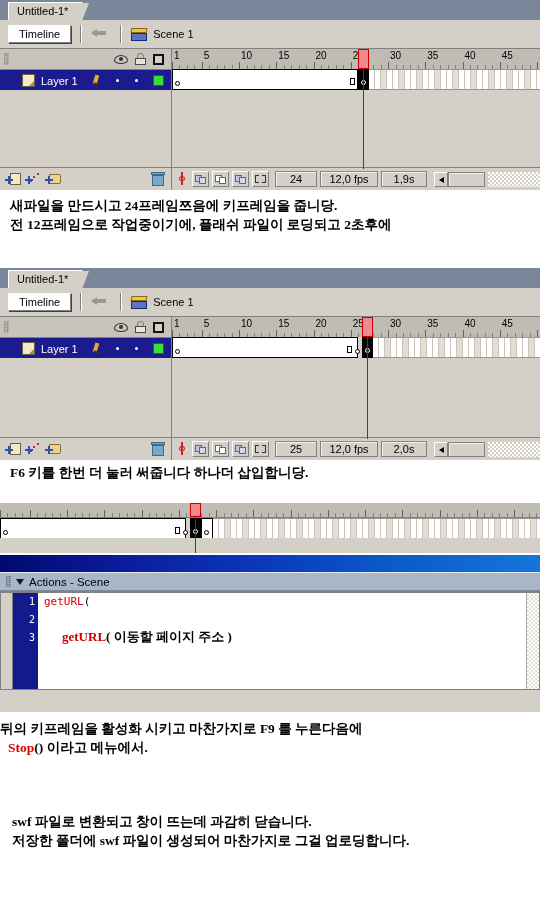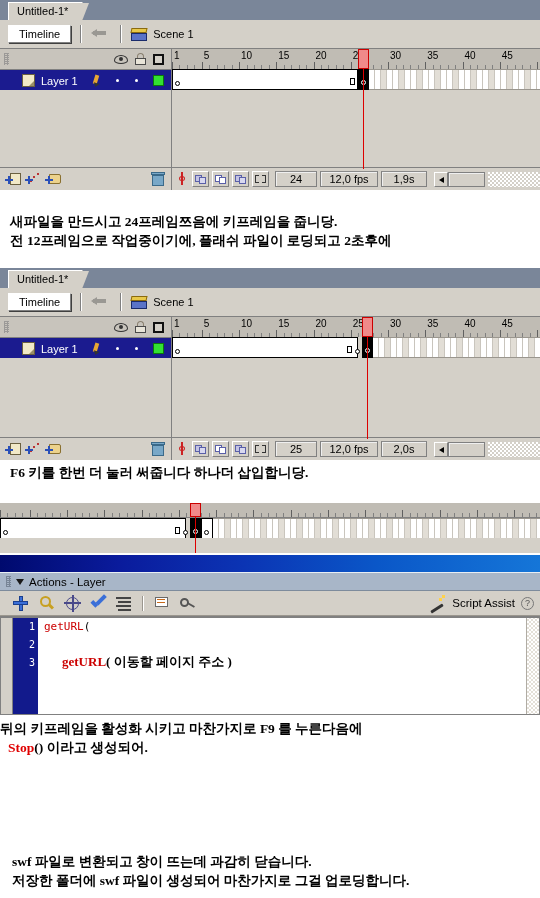--- a/index.html
+++ b/index.html
@@ -359,21 +359,21 @@
           <div class="hscroll">
             <div class="hs-btn"></div>
             <div class="hs-track"></div>
           </div>
           <div class="hs-pad"></div>
         </div>
       </div>
     </div>
   </div>
 
-  <div class="caption" style="top:212px;">
+  <div class="caption" style="top:196px;">
     <div class="ln" style="margin-left:10px;">새파일을 만드시고 24프레임쯔음에 키프레임을 줍니당.</div>
     <div class="ln" style="margin-left:10px;">전 12프레임으로 작업중이기에, 플래쉬 파일이 로딩되고 2초후에</div>
   </div>
 
   <div class="flash-panel" style="top:268px;height:192px;">
     <div class="titlebar">
       <div class="doc-tab">Untitled-1*</div>
     </div>
     <div class="toolstrip">
       <div class="tl-button">Timeline</div>
@@ -642,38 +642,21 @@
     <div class="playhead-head" style="left:190px;top:0;height:14px;"></div>
     <div class="playhead-line" style="left:195px;top:14px;height:36px;"></div>
     <div style="position:absolute;left:0;right:0;bottom:0;height:15px;background:#d4d0c8;"></div>
   </div>
 
   <div class="gradbar" style="top:555px;"></div>
   <div class="actions-panel" style="top:572px;height:140px;">
     <div class="actions-title">
       <div class="ag"></div>
       <div class="tri"></div>
-      <span>Actions - Layer</span>
-    </div>
-    <div class="actions-tools">
-      <div class="tb ic-plus"></div>
-      <div class="tb ic-find"></div>
-      <div class="tb ic-target">
-          <i></i>
-        </div>
-      <div class="tb ic-check"></div>
-      <div class="tb ic-lines"></div>
-      <div class="tb-sep"></div>
-      <div class="tb ic-note"></div>
-      <div class="tb ic-pin"></div>
-      <div class="sa-wrap">
-        <div class="wand"></div>
-        <div class="sa-label">Script Assist</div>
-        <div class="helpic">?</div>
-      </div>
+      <span>Actions - Scene</span>
     </div>
     <div class="code-area" style="height:98px;">
       <div class="lpad"></div>
       <div class="gutter">
         <div class="gnum" style="top:4px;">1</div>
         <div class="gnum" style="top:22px;">2</div>
         <div class="gnum" style="top:40px;">3</div>
       </div>
       <div class="codeline c-mono" style="top:3px;">
         <span class="c-kw">getURL</span><span class="c-pl">(</span>
@@ -681,22 +664,22 @@
       <div class="codeline c-serif" style="top:36px;left:62px;">
         <span class="c-kw">getURL</span><span class="c-pl">( 이동할 페이지 주소 )</span>
       </div>
       <div class="vscroll"></div>
       <div class="code-frame-border"></div>
     </div>
   </div>
 
   <div class="caption" style="top:719px;">
     <div class="ln" style="">뒤의 키프레임을 활성화 시키고 마찬가지로 F9 를 누른다음에</div>
-    <div class="ln" style="margin-left:8px;"><span class="red">Stop</span><span>() 이라고 생성되어.</span></div>
+    <div class="ln" style="margin-left:8px;"><span class="red">Stop</span><span>() 이라고 메뉴에서.</span></div>
   </div>
 
 
   <div class="caption" style="top:812px;">
-    <div class="ln" style="margin-left:12px;margin-top:40px;">swf 파일로 변환되고 창이 뜨는데 과감히 닫습니다.</div>
+    <div class="ln" style="margin-left:12px;">swf 파일로 변환되고 창이 뜨는데 과감히 닫습니다.</div>
     <div class="ln" style="margin-left:12px;">저장한 폴더에 swf 파일이 생성되어 마찬가지로 그걸 업로딩합니다.</div>
   </div>
 
 </div>
 
 </body></html>

